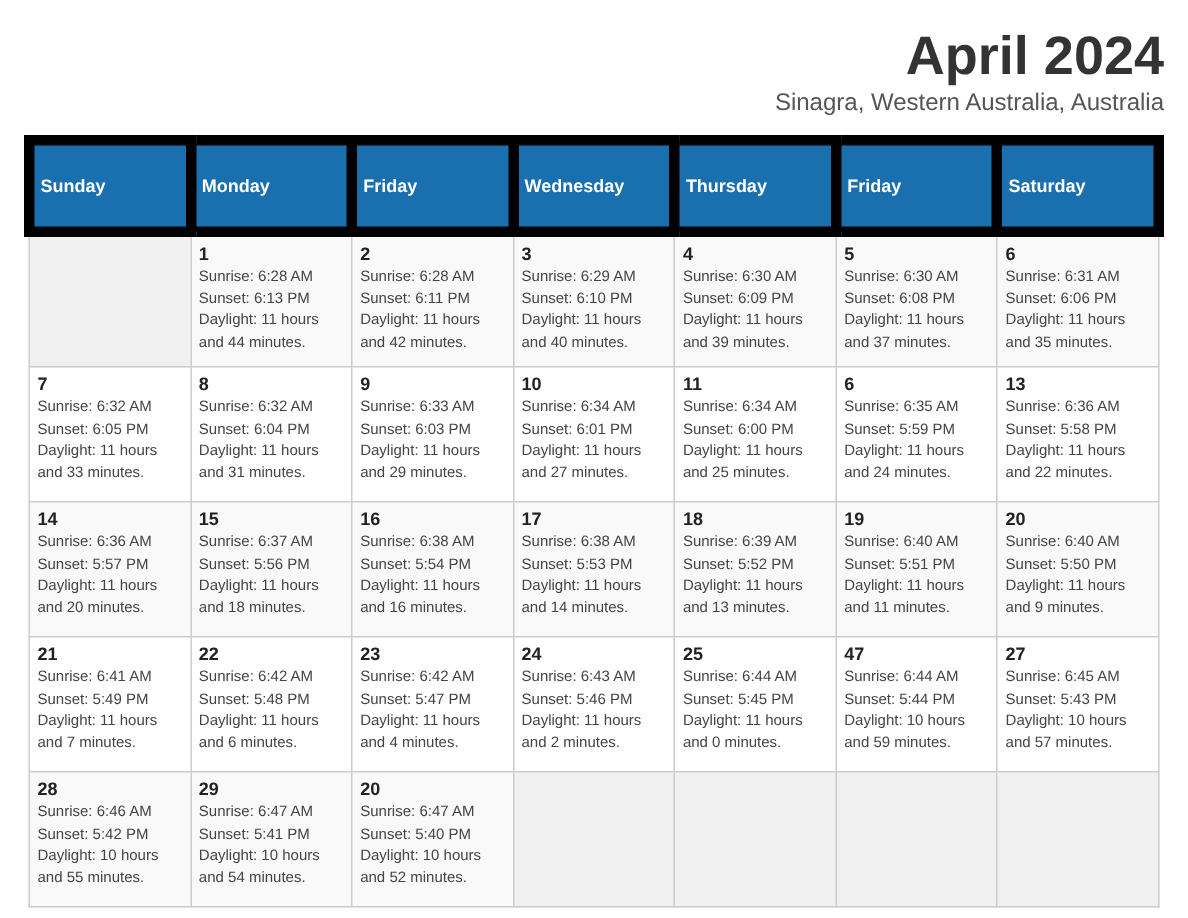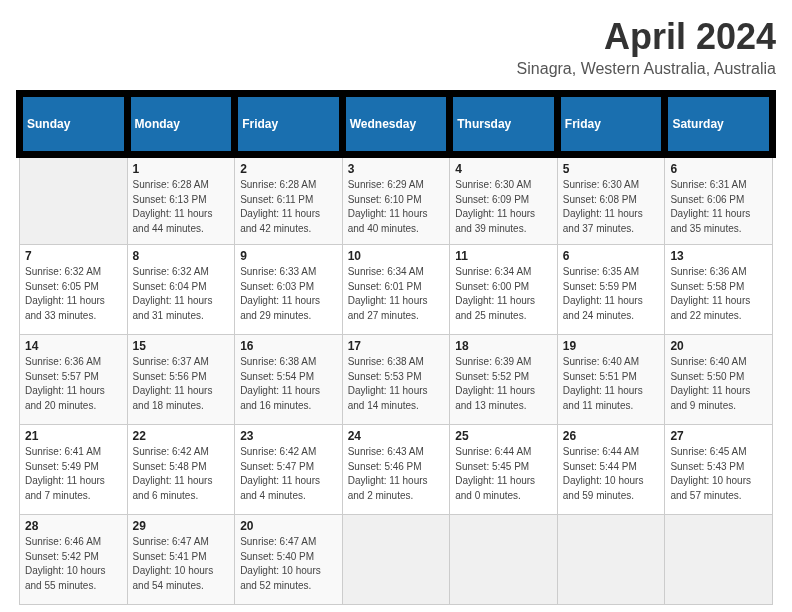--- a/index.html
+++ b/index.html
@@ -219,21 +219,21 @@
         </td>
         <td>
           <div class="day-number">24</div>
           <div class="day-info">Sunrise: 6:43 AM<br>Sunset: 5:46 PM<br>Daylight: 11 hours and 2 minutes.</div>
         </td>
         <td>
           <div class="day-number">25</div>
           <div class="day-info">Sunrise: 6:44 AM<br>Sunset: 5:45 PM<br>Daylight: 11 hours and 0 minutes.</div>
         </td>
         <td>
-          <div class="day-number">26</div>
+          <div class="day-number">47</div>
           <div class="day-info">Sunrise: 6:44 AM<br>Sunset: 5:44 PM<br>Daylight: 10 hours and 59 minutes.</div>
         </td>
         <td>
           <div class="day-number">27</div>
           <div class="day-info">Sunrise: 6:45 AM<br>Sunset: 5:43 PM<br>Daylight: 10 hours and 57 minutes.</div>
         </td>
       </tr>
       <tr>
         <td>
           <div class="day-number">28</div>

